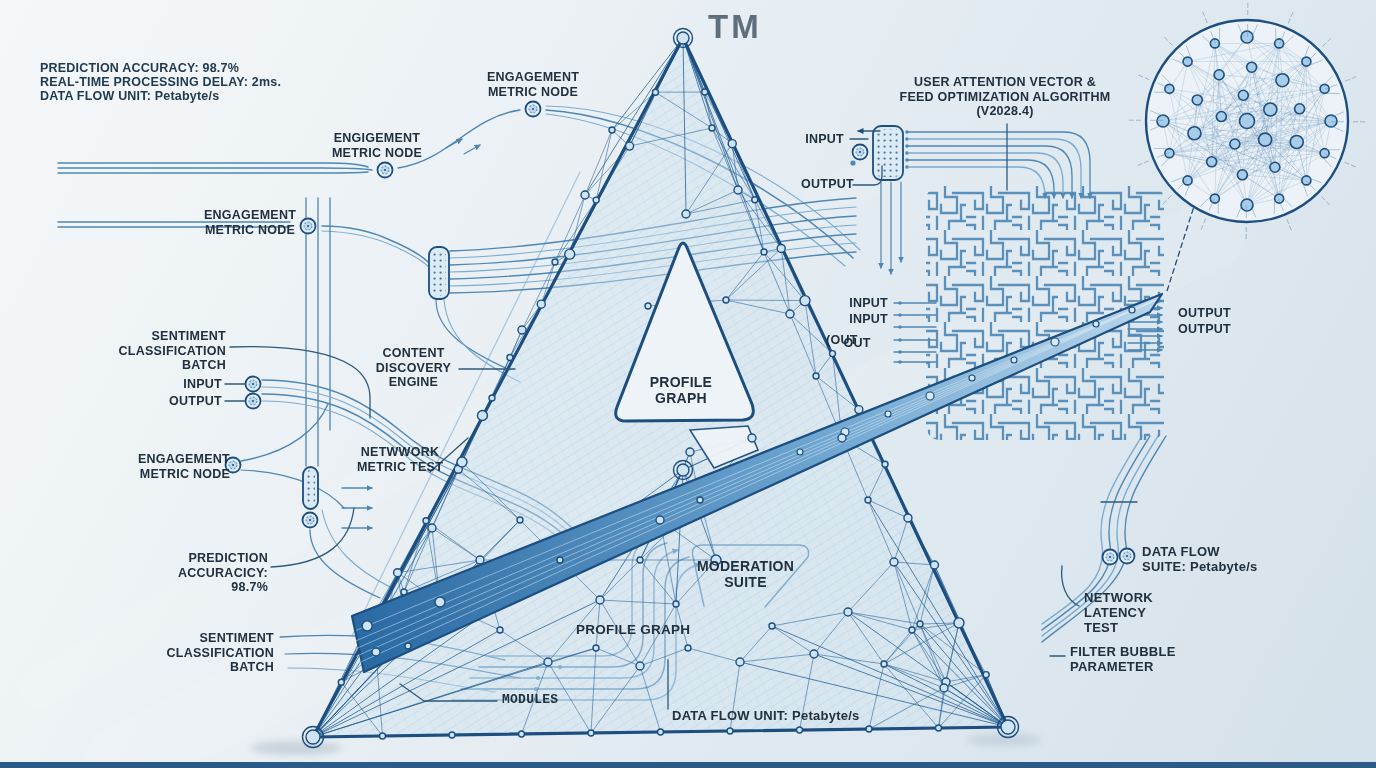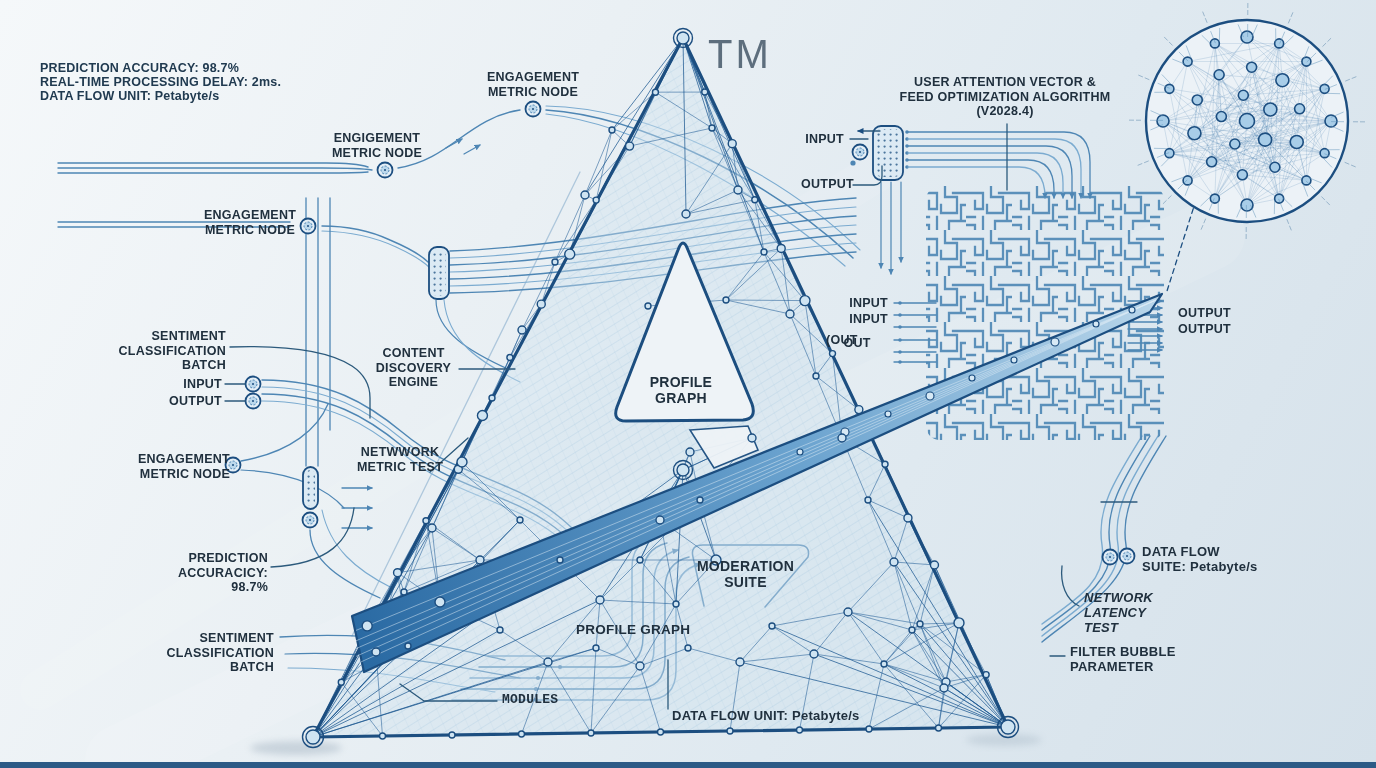--- a/index.html
+++ b/index.html
@@ -11,21 +11,21 @@
   .stage{position:relative;width:1376px;height:768px;overflow:hidden;
     background:linear-gradient(118deg,#f5f8fa 0%,#eaf0f4 35%,#dfe9f0 65%,#d5e1ea 100%);
     font-family:"Liberation Sans",sans-serif;}
   #art{position:absolute;left:0;top:0;}
   .lbl{position:absolute;font-weight:bold;font-size:12.5px;line-height:1.16;
     color:var(--label);letter-spacing:.25px;white-space:pre-line;}
   #page-title{position:absolute;left:38px;top:22px;font-weight:bold;font-size:30px;
     letter-spacing:-.4px;color:var(--title);}
   .meta-line{position:absolute;left:40px;font-weight:bold;font-size:12.5px;color:#203a50;letter-spacing:.2px;}
   #meta-0{top:61px}#meta-1{top:75px}#meta-2{top:89px}
-  #tm-mark{position:absolute;left:708px;top:32px;font-weight:400;font-size:40px;
+  #tm-mark{position:absolute;left:708px;top:8px;font-weight:700;font-size:33px;
     letter-spacing:3px;color:var(--tm);}
   #l-emn-top{left:458px;top:70px;width:150px;text-align:center;}
   #l-engigement{left:302px;top:131px;width:150px;text-align:center;}
   #l-emn-left{left:175px;top:208px;width:150px;text-align:center;}
   #l-scb-upper{left:80px;top:329px;width:146px;text-align:right;}
   #l-input-left{left:150px;top:377px;width:72px;text-align:right;}
   #l-output-left{left:140px;top:394px;width:82px;text-align:right;}
   #l-cde{left:346px;top:346px;width:135px;text-align:center;}
   #l-nmt{left:307px;top:445px;width:140px;text-align:center;margin-left:23px;}
   #l-emn-lower{left:88px;top:452px;width:142px;text-align:right;}
@@ -40,21 +40,21 @@
   #l-output-top{left:801px;top:177px;}
   #l-user-attention{left:872px;top:75px;width:266px;text-align:center;}
   #l-input-m1{left:826px;top:296px;width:62px;text-align:right;}
   #l-input-m2{left:826px;top:312px;width:62px;text-align:right;}
   #l-out-m1{left:826px;top:336px;width:62px;text-align:center;}
   #l-out-m2{left:826px;top:333px;width:62px;text-align:left;}
   #l-output-r1{left:1178px;top:306px;}
   #l-output-r2{left:1178px;top:322px;}
   #l-realtime-r{left:1142px;top:494px;width:205px;font-size:13px;}
   #l-dataflow-r{left:1142px;top:544px;width:160px;font-size:13px;}
-  #l-latency{left:1084px;top:590px;width:110px;font-size:13px;font-style:italic;}
+  #l-latency{left:1084px;top:590px;width:110px;font-size:13px;}
   #l-filter{left:1070px;top:644px;width:135px;font-size:13px;}
 </style>
 </head>
 <body>
 
 <div class="stage">
   <svg id="art" width="1376" height="768" viewBox="0 0 1376 768">
     <g id="g-bg">
         <path d="M120,760 L1210,235" fill="none" stroke="#ffffff" stroke-width="70" stroke-linecap="round" stroke-linejoin="round" opacity="0.1"></path>
         <path d="M40,690 L880,170" fill="none" stroke="#ffffff" stroke-width="40" stroke-linecap="round" stroke-linejoin="round" opacity="0.08"></path>

